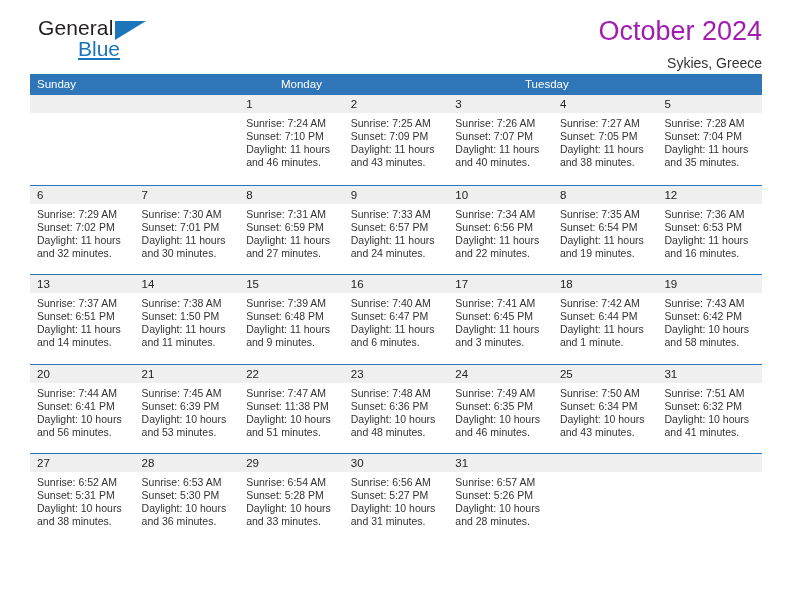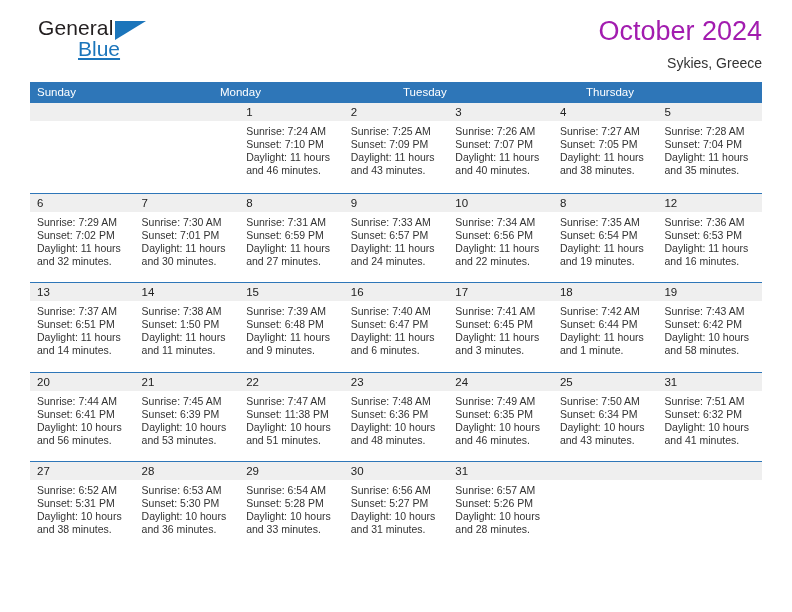--- a/index.html
+++ b/index.html
@@ -80,21 +80,21 @@
   }
   .cal-location {
     font-size: 14px;
     color: #333333;
     margin-top: 9px;
     line-height: 16px;
   }
 
   
   .calendar {
-    margin-top: 12px;
+    margin-top: 4px;
     width: 732px;
   }
 
   .weekdays {
     display: flex;
     background: #2e76b8;
     height: 21px;
   }
   .weekday {
     flex: 1 1 0;
@@ -165,21 +165,20 @@
       <div class="cal-location">Sykies, Greece</div>
     </div>
 
   </div>
 
   <div class="calendar">
     <div class="weekdays">
         <div class="weekday">Sunday</div>
         <div class="weekday">Monday</div>
         <div class="weekday">Tuesday</div>
-        <div class="weekday">Thursday</div>
       </div>
     <div class="weeks">
         <div class="week">
           <div class="daycell empty">
             <div class="daynum-band"></div>
           </div>
           <div class="daycell empty">
             <div class="daynum-band"></div>
           </div>
           <div class="daycell">

